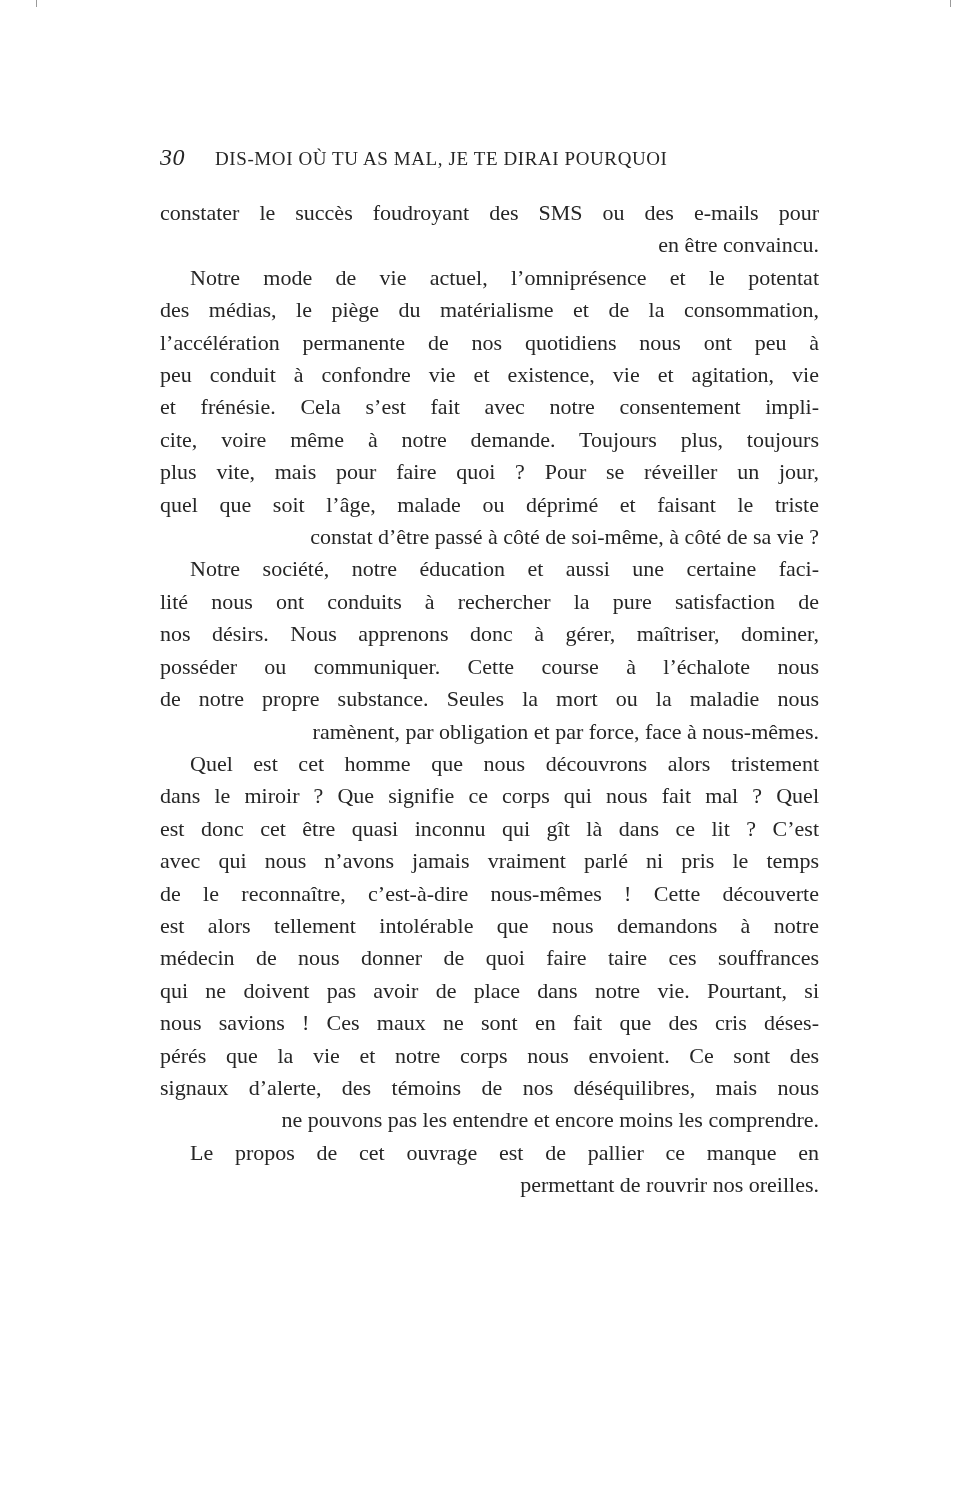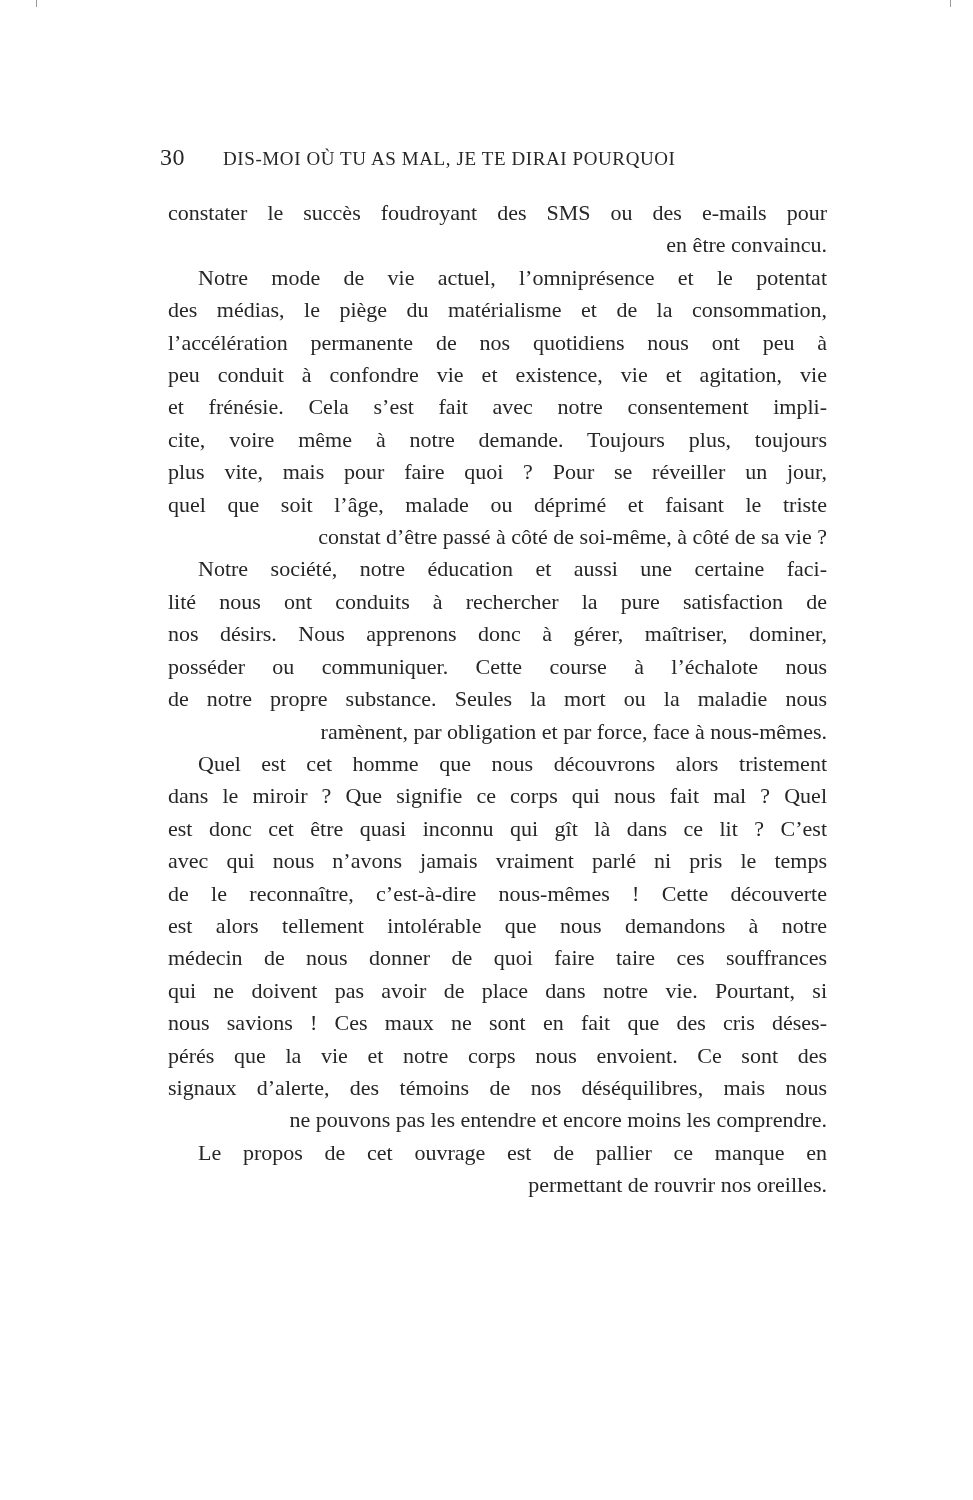--- a/index.html
+++ b/index.html
@@ -36,31 +36,32 @@
     top: 143px;
     width: 660px;
     display: flex;
     align-items: baseline;
     white-space: nowrap;
   }
   .page-number {
     font-size: 24px;
     line-height: 28px;
     letter-spacing: 0.5px;
+    font-style: italic;
   }
   .running-title {
     font-size: 19px;
     line-height: 28px;
-    margin-left: 38px;
+    margin-left: 30px;
     letter-spacing: 0.6px;
   }
 
   .body-text {
     position: absolute;
-    left: 168px;
+    left: 160px;
     top: 197px;
     width: 659px;
     font-size: 22px;
     line-height: 32.4px;
   }
   .para {
     margin: 0;
     padding: 0;
   }
   .line {

